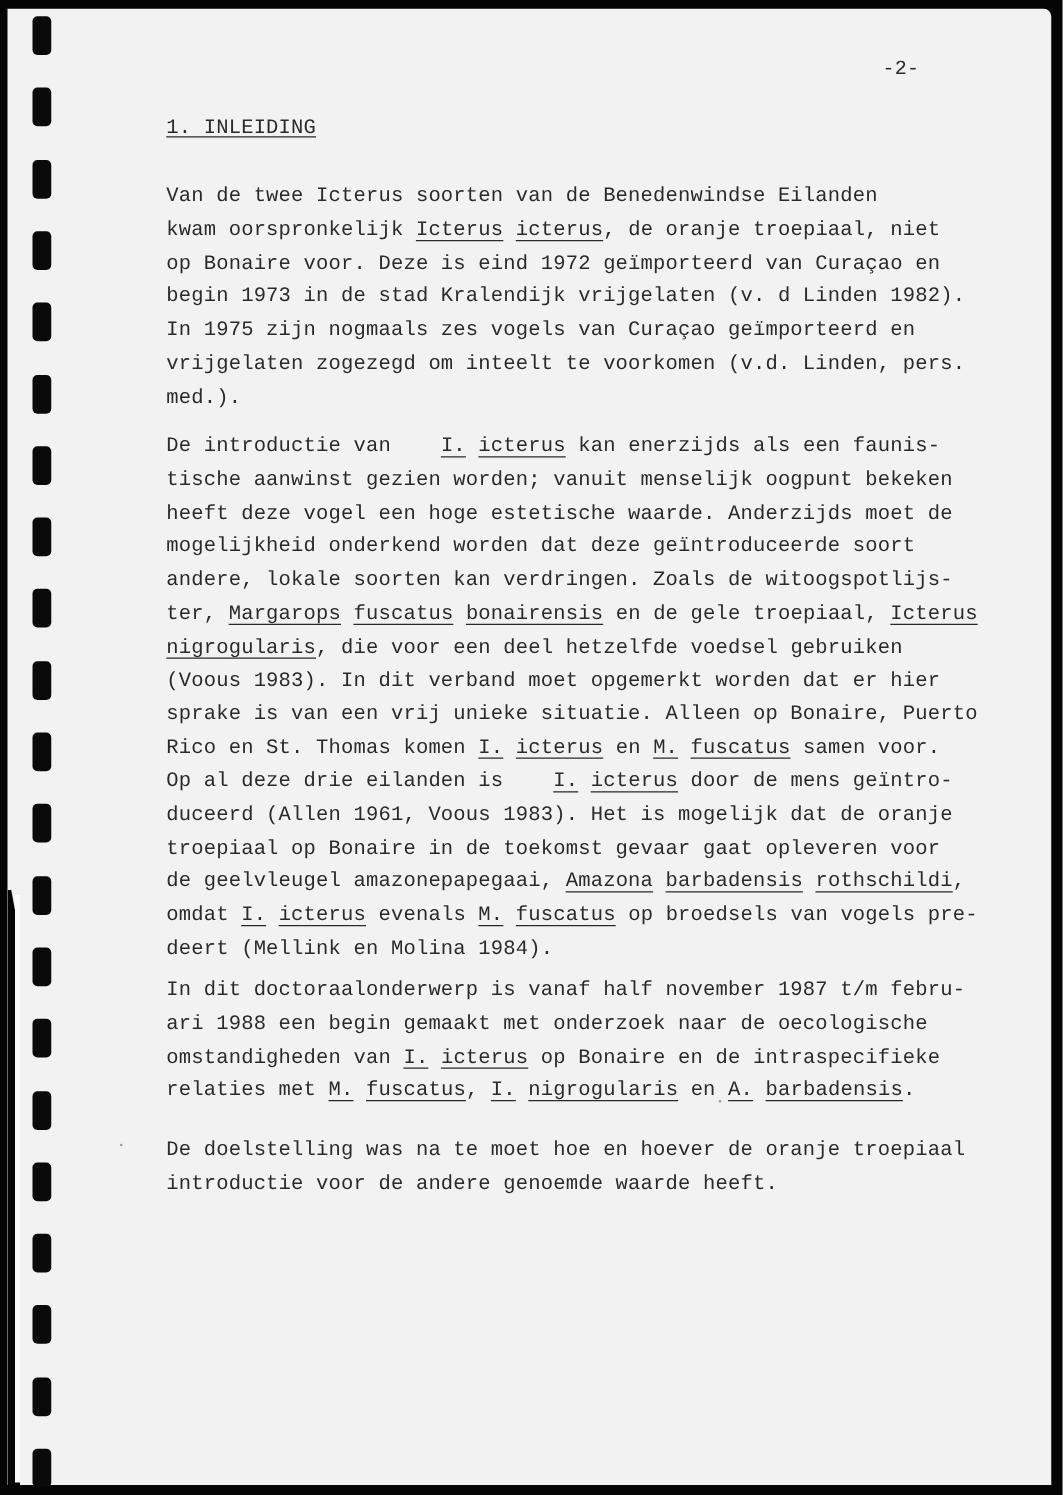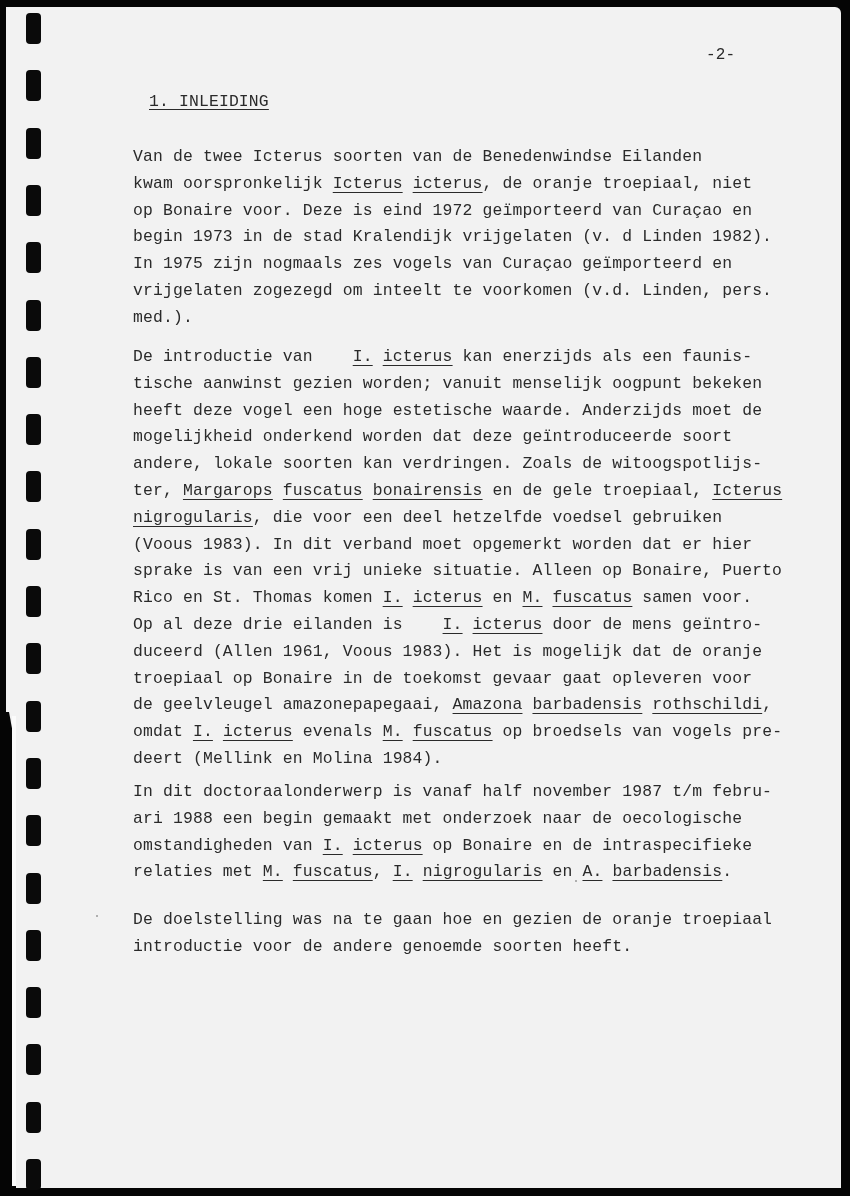--- a/index.html
+++ b/index.html
@@ -23,21 +23,21 @@
   .holes { position:absolute; left:26px; top:13px; width:16px; height:1170px; }
   .hole {
     position:absolute; left:0; width:15px; height:31px;
     background:#0a0a0a; border-radius:4px;
   }
   .text {
     position:absolute; left:133px; top:0; width:680px;
     font-size:16.4px; color:#2a2a2a; letter-spacing:0.15px;
   }
   .pagenum { position:absolute; left:706px; top:46px; font-size:16px; color:#2a2a2a; }
-  .heading { position:absolute; top:92px; text-decoration:underline; text-underline-offset:3px;margin-left:16px; }
+  .heading { position:absolute; top:92px; text-decoration:underline; text-underline-offset:3px; }
   .para { position:absolute; left:0; white-space:pre; line-height:26.8px; }
   .u { text-decoration:underline; text-underline-offset:4px; text-decoration-thickness:1px; }
   .speck { position:absolute; width:2px; height:2px; background:#999; border-radius:1px; }
 </style>
 </head>
 <body>
 
 <div class="page"></div>
 <div class="fold"></div>
 <div class="fold-light"></div>
@@ -64,17 +64,17 @@
     <div class="hole" style="top: 1088.7px; background: rgb(10, 10, 10);"></div>
     <div class="hole" style="top: 1146px; background: rgb(10, 10, 10);"></div>
   </div>
 
 <div class="text">
   <div class="pagenum" style="left:573px;">-2-</div>
   <div class="heading">1. INLEIDING</div>
   <div class="para" style="top:144px;"><div>Van de twee Icterus soorten van de Benedenwindse Eilanden</div><div>kwam oorspronkelijk <span class="u">Icterus</span> <span class="u">icterus</span>, de oranje troepiaal, niet</div><div>op Bonaire voor. Deze is eind 1972 geïmporteerd van Curaçao en</div><div>begin 1973 in de stad Kralendijk vrijgelaten (v. d Linden 1982).</div><div>In 1975 zijn nogmaals zes vogels van Curaçao geïmporteerd en</div><div>vrijgelaten zogezegd om inteelt te voorkomen (v.d. Linden, pers.</div><div>med.).</div></div>
   <div class="para" style="top:344px;"><div>De introductie van    <span class="u">I.</span> <span class="u">icterus</span> kan enerzijds als een faunis-</div><div>tische aanwinst gezien worden; vanuit menselijk oogpunt bekeken</div><div>heeft deze vogel een hoge estetische waarde. Anderzijds moet de</div><div>mogelijkheid onderkend worden dat deze geïntroduceerde soort</div><div>andere, lokale soorten kan verdringen. Zoals de witoogspotlijs-</div><div>ter, <span class="u">Margarops</span> <span class="u">fuscatus</span> <span class="u">bonairensis</span> en de gele troepiaal, <span class="u">Icterus</span></div><div><span class="u">nigrogularis</span>, die voor een deel hetzelfde voedsel gebruiken</div><div>(Voous 1983). In dit verband moet opgemerkt worden dat er hier</div><div>sprake is van een vrij unieke situatie. Alleen op Bonaire, Puerto</div><div>Rico en St. Thomas komen <span class="u">I.</span> <span class="u">icterus</span> en <span class="u">M.</span> <span class="u">fuscatus</span> samen voor.</div><div>Op al deze drie eilanden is    <span class="u">I.</span> <span class="u">icterus</span> door de mens geïntro-</div><div>duceerd (Allen 1961, Voous 1983). Het is mogelijk dat de oranje</div><div>troepiaal op Bonaire in de toekomst gevaar gaat opleveren voor</div><div>de geelvleugel amazonepapegaai, <span class="u">Amazona</span> <span class="u">barbadensis</span> <span class="u">rothschildi</span>,</div><div>omdat <span class="u">I.</span> <span class="u">icterus</span> evenals <span class="u">M.</span> <span class="u">fuscatus</span> op broedsels van vogels pre-</div><div>deert (Mellink en Molina 1984).</div></div>
   <div class="para" style="top:779px;"><div>In dit doctoraalonderwerp is vanaf half november 1987 t/m febru-</div><div>ari 1988 een begin gemaakt met onderzoek naar de oecologische</div><div>omstandigheden van <span class="u">I.</span> <span class="u">icterus</span> op Bonaire en de intraspecifieke</div><div>relaties met <span class="u">M.</span> <span class="u">fuscatus</span>, <span class="u">I.</span> <span class="u">nigrogularis</span> en <span class="u">A.</span> <span class="u">barbadensis</span>.</div></div>
-  <div class="para" style="top:907px;"><div>De doelstelling was na te gaan hoe en gezien de oranje troepiaal</div><div>introductie voor de andere genoemde soorten heeft.</div></div>
+  <div class="para" style="top:907px;"><div>De doelstelling was na te moet hoe en hoever de oranje troepiaal</div><div>introductie voor de andere genoemde waarde heeft.</div></div>
 </div>
 
 <div class="speck" style="left:575px;top:880px;"></div>
 <div class="speck" style="left:96px;top:915px;"></div>
 
 </body></html>

